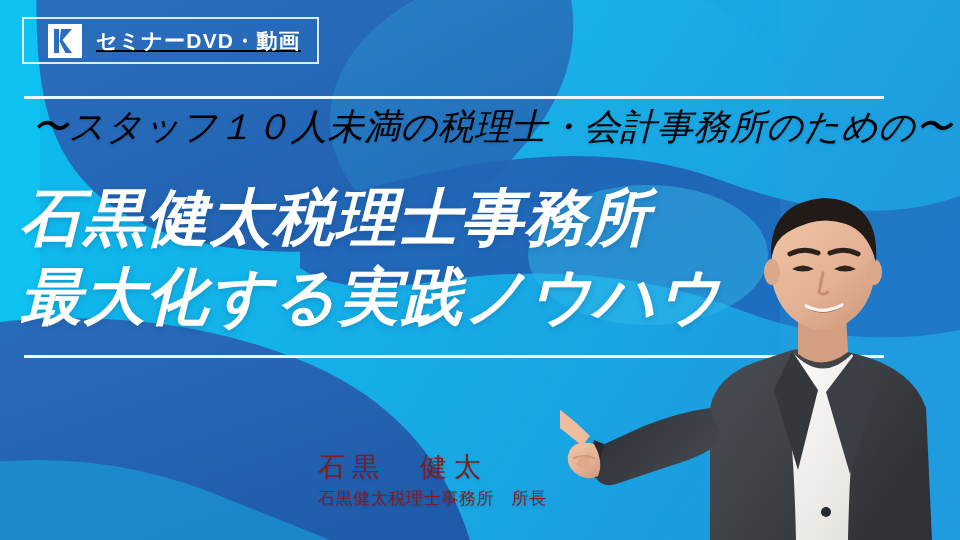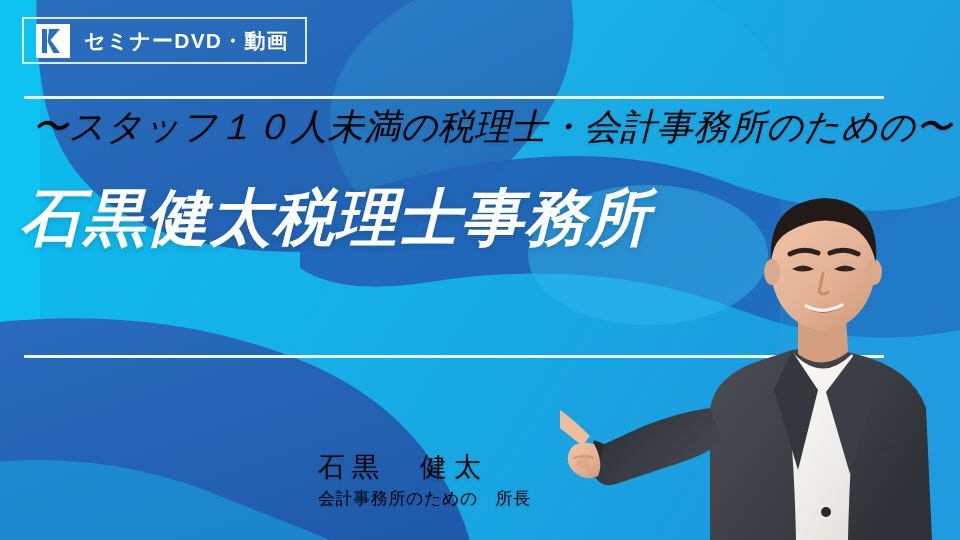--- a/index.html
+++ b/index.html
@@ -29,21 +29,22 @@
   
   .badge {
     position: absolute;
     left: 22px;
     top: 17px;
     height: 47px;
     box-sizing: border-box;
     border: 2px solid rgba(255,255,255,0.85);
     display: flex;
     align-items: center;
-    padding: 0 16px 0 12px;
+    padding: 0 16px 0 24px;
+    text-decoration: underline;
   }
   .logo-mark {
     width: 34px;
     height: 34px;
     flex: 0 0 34px;
     position: relative;
     margin-right: 14px;
   }
   .logo-mark svg { display: block; }
   .badge-label {
@@ -95,21 +96,21 @@
     letter-spacing: 1px;
     white-space: nowrap;
     text-shadow: 0 2px 6px rgba(0,45,95,0.22);
   }
 
   
   .speaker {
     position: absolute;
     left: 318px;
     top: 452px;
-    color: #000000;
+    color: #7f1d1d;
     text-align: left;
   }
   .speaker-name {
     font-size: 27px;
     font-weight: 400;
     letter-spacing: 7px;
     line-height: 1.15;
     white-space: nowrap;
     text-shadow: 0 1px 3px rgba(0,40,90,0.2);
   }
@@ -196,27 +197,28 @@
     </span>
     <span class="badge-label">セミナーDVD・動画</span>
   </div>
 
   <div class="rule rule-top"></div>
 
   <div class="subtitle">〜スタッフ１０人未満の税理士・会計事務所のための〜</div>
 
   <div class="headline">
     <div class="headline-line">石黒健太税理士事務所</div>
+    <div class="headline-line">最大化する実践ノウハウ</div>
   </div>
 
   <div class="rule rule-bottom"></div>
 
   <div class="speaker">
     <div class="speaker-name">石黒　健太</div>
-    <div class="speaker-title">会計事務所のための　所長</div>
+    <div class="speaker-title">石黒健太税理士事務所　所長</div>
   </div>
 
   <div class="presenter">
     <svg width="400" height="400" viewBox="0 0 400 400">
       <defs>
         <linearGradient id="gSuit" x1="0" y1="0" x2="1" y2="0.6">
           <stop offset="0%" stop-color="#4a4d53"></stop>
           <stop offset="55%" stop-color="#3d4045"></stop>
           <stop offset="100%" stop-color="#2e3136"></stop>
         </linearGradient>

